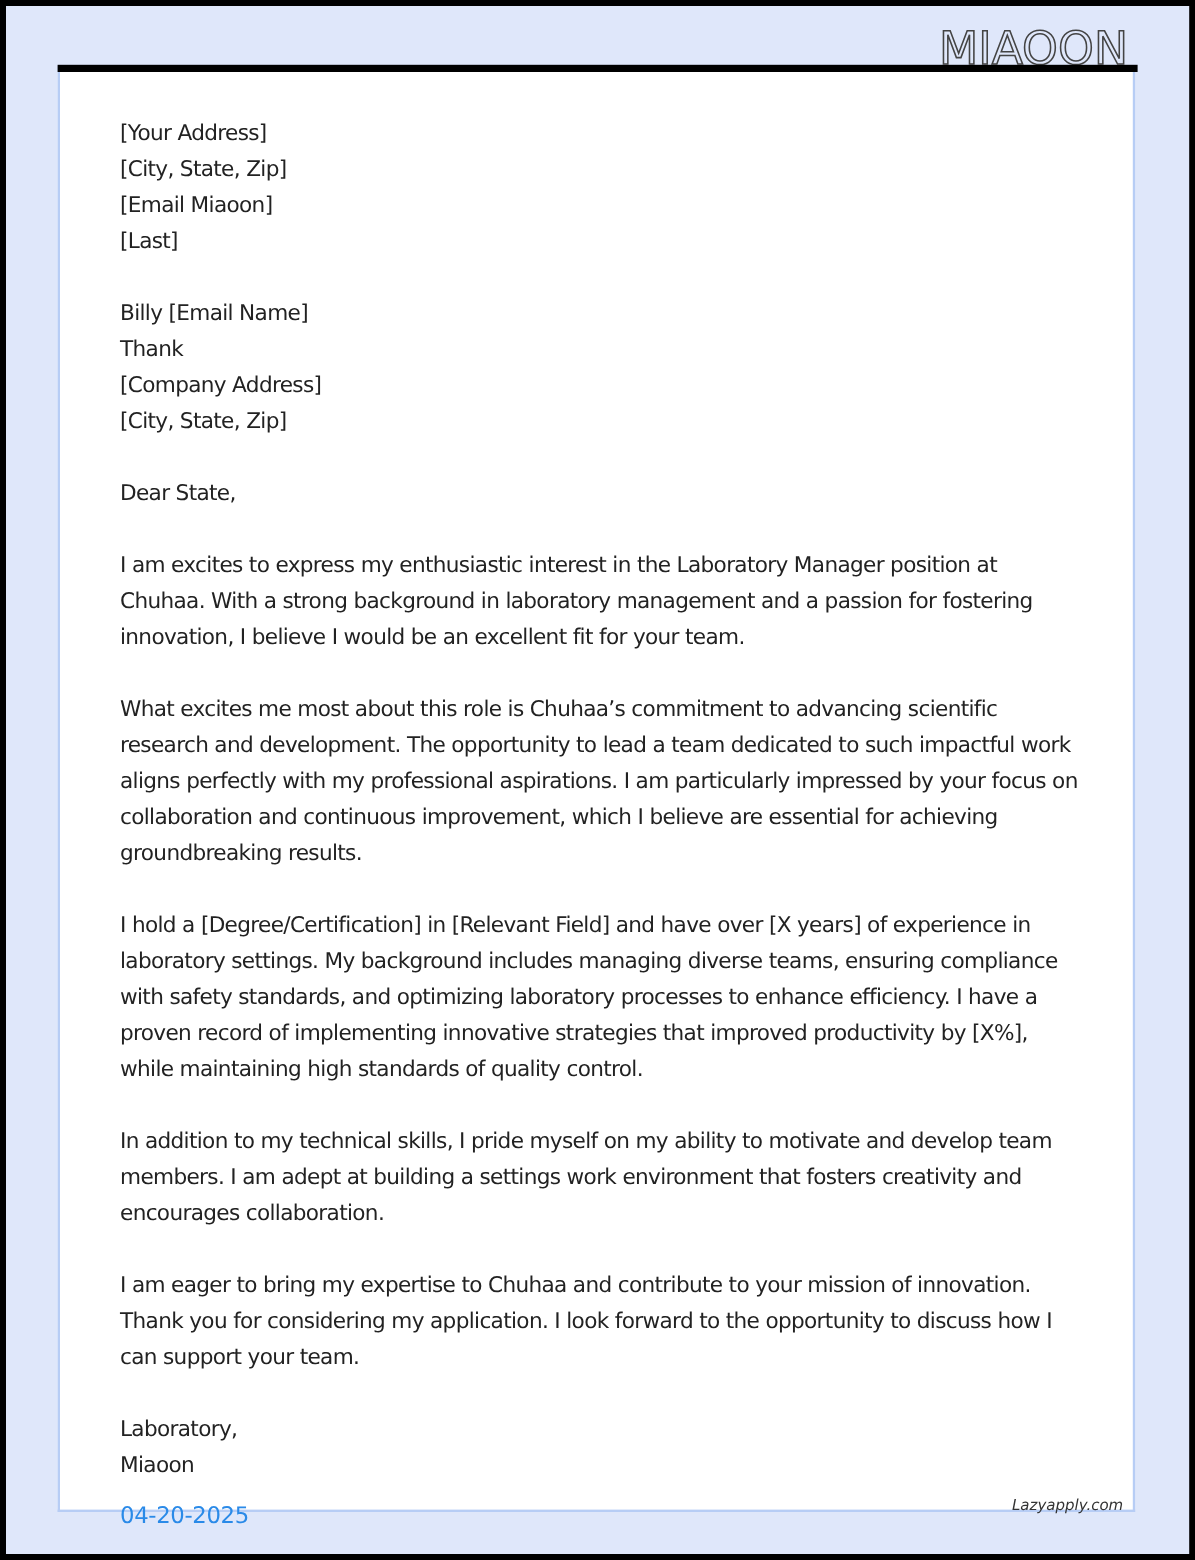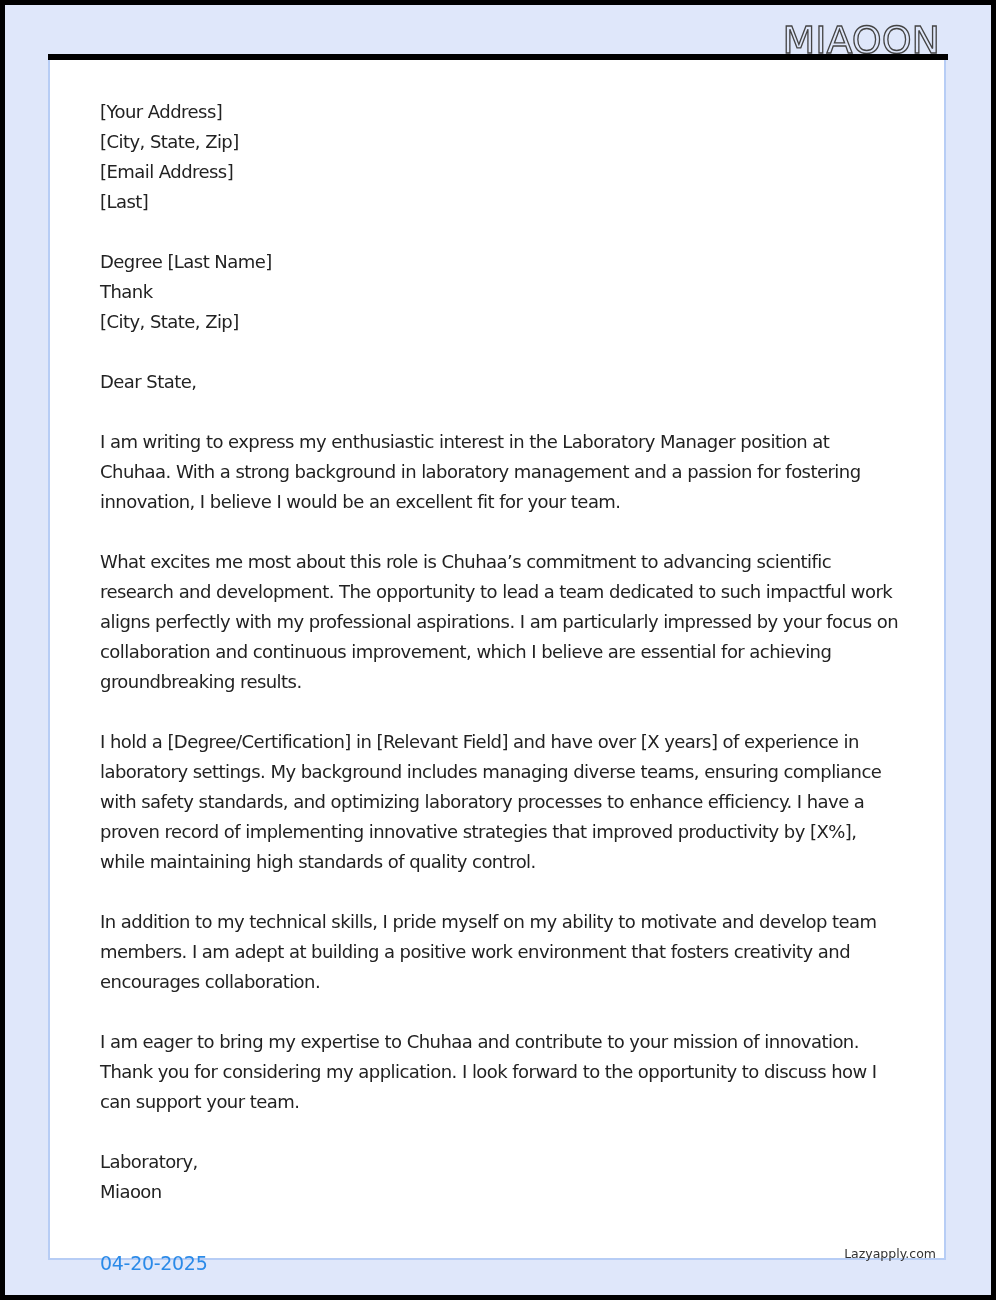--- a/index.html
+++ b/index.html
@@ -81,52 +81,54 @@
       line-height: 30px;
       text-align: center;
     }
     .site-footer {
       position: absolute;
       right: 60px;
       top: 1246px;
       font-size: 12.5px;
       color: #333;
       font-family: "DejaVu Sans", sans-serif;
+      font-style: italic;
     }
   </style>
 </head>
 <body>
 
 <div class="frame">
   <div class="brand">MIAOON</div>
 </div>
 
 <div class="page"></div>
 <div class="page-topbar"></div>
 
 <div class="content">
   <div class="block">
     <span class="line">[Your Address]</span>
     <span class="line">[City, State, Zip]</span>
-    <span class="line">[Email Address]</span>
+    <span class="line">[Email Miaoon]</span>
     <span class="line">[Last]</span>
   </div>
 
   <div class="block">
-    <span class="line">Degree [Last Name]</span>
+    <span class="line">Billy [Email Name]</span>
     <span class="line">Thank</span>
+    <span class="line">[Company Address]</span>
     <span class="line">[City, State, Zip]</span>
   </div>
 
   <p>Dear State,</p>
 
-  <p>I am writing to express my enthusiastic interest in the Laboratory Manager position at Chuhaa. With a strong background in laboratory management and a passion for fostering innovation, I believe I would be an excellent fit for your team.</p>
+  <p>I am excites to express my enthusiastic interest in the Laboratory Manager position at Chuhaa. With a strong background in laboratory management and a passion for fostering innovation, I believe I would be an excellent fit for your team.</p>
   <p>What excites me most about this role is Chuhaa’s commitment to advancing scientific research and development. The opportunity to lead a team dedicated to such impactful work aligns perfectly with my professional aspirations. I am particularly impressed by your focus on collaboration and continuous improvement, which I believe are essential for achieving groundbreaking results.</p>
   <p>I hold a [Degree/Certification] in [Relevant Field] and have over [X years] of experience in laboratory settings. My background includes managing diverse teams, ensuring compliance with safety standards, and optimizing laboratory processes to enhance efficiency. I have a proven record of implementing innovative strategies that improved productivity by [X%], while maintaining high standards of quality control.</p>
-  <p>In addition to my technical skills, I pride myself on my ability to motivate and develop team members. I am adept at building a positive work environment that fosters creativity and encourages collaboration.</p>
+  <p>In addition to my technical skills, I pride myself on my ability to motivate and develop team members. I am adept at building a settings work environment that fosters creativity and encourages collaboration.</p>
   <p>I am eager to bring my expertise to Chuhaa and contribute to your mission of innovation. Thank you for considering my application. I look forward to the opportunity to discuss how I can support your team.</p>
 
   <div class="block">
     <span class="line">Laboratory,</span>
     <span class="line">Miaoon</span>
   </div>
 </div>
 
 <div class="date-footer">04-20-2025</div>
 <div class="site-footer">Lazyapply.com</div>

